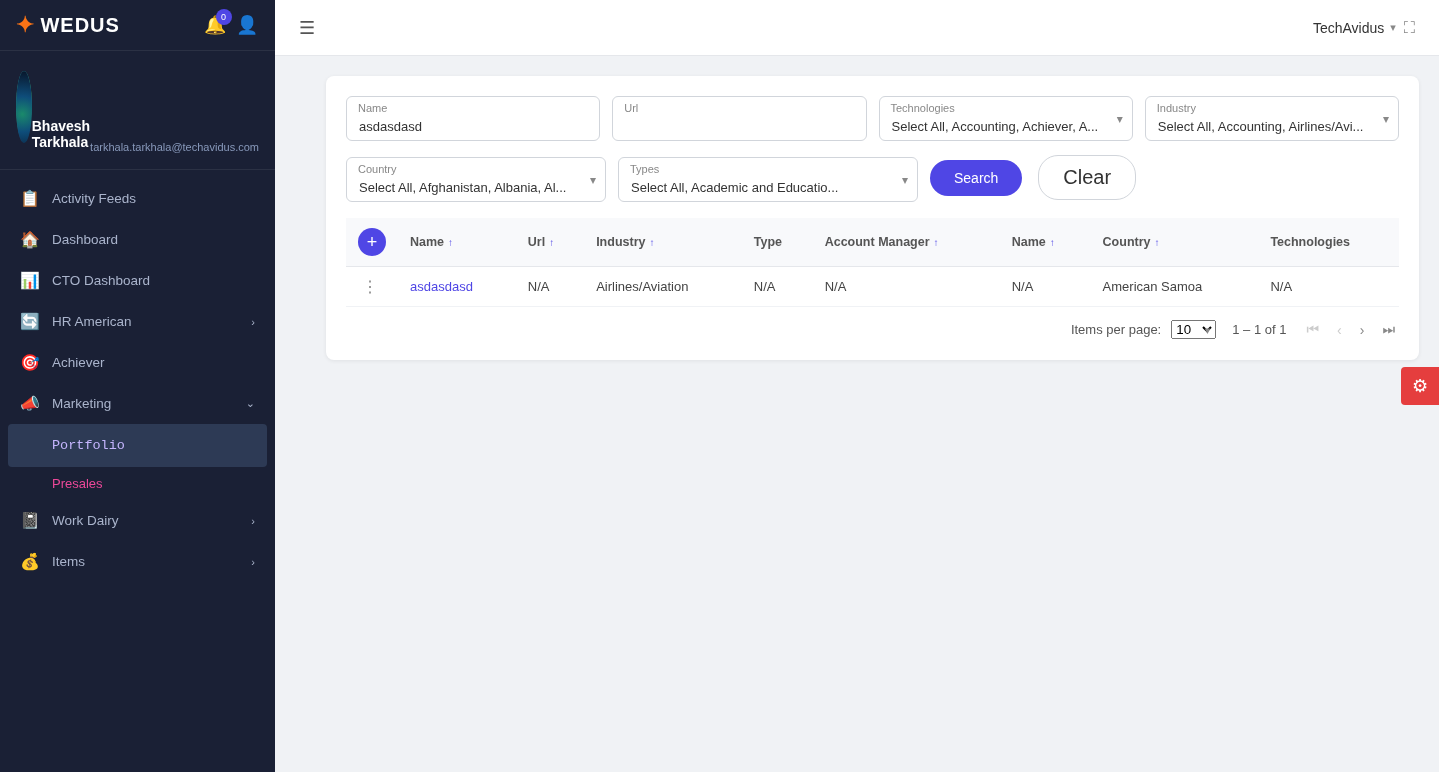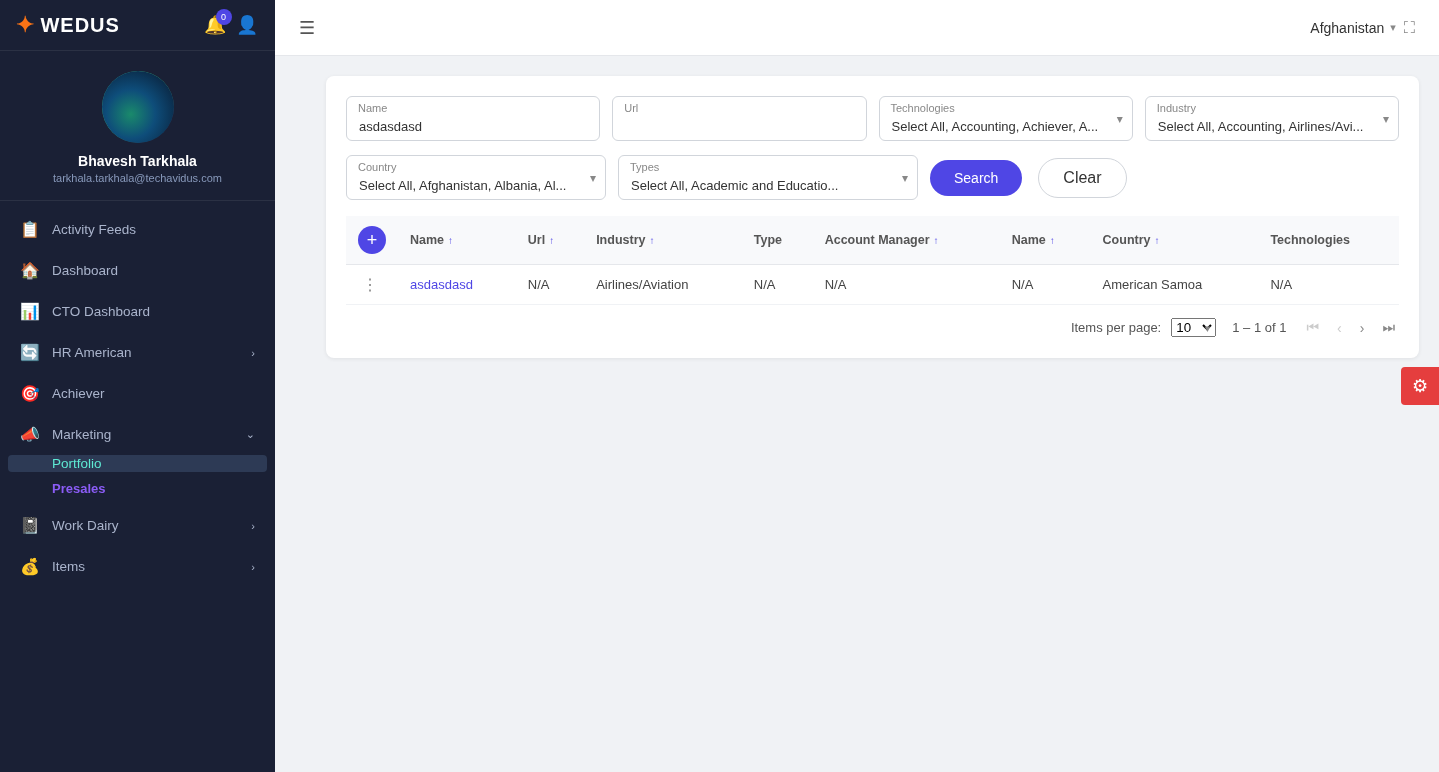--- a/index.html
+++ b/index.html
@@ -68,22 +68,22 @@
     }
     .user-icon-btn {
       background: none;
       border: none;
       color: #fff;
       cursor: pointer;
       font-size: 18px;
     }
     .sidebar-profile {
       display: flex;
-      flex-direction: column;
-      align-items: center;
+      flex-direction: row;
+      align-items: flex-end;
       padding: 20px 16px 16px;
       border-bottom: 1px solid rgba(255,255,255,0.08);
     }
     .avatar {
       width: 72px;
       height: 72px;
       border-radius: 50%;
       background: linear-gradient(135deg, #1a6b8a 0%, #2d9e7a 40%, #1e3a5f 80%, #0d2244 100%);
       display: flex;
       align-items: center;
@@ -116,31 +116,30 @@
       display: flex;
       align-items: center;
       padding: 11px 20px;
       cursor: pointer;
       color: #aab4cc;
       font-size: 13.5px;
       gap: 12px;
       position: relative;
       transition: background 0.15s;
     }
-    .nav-item.active { background: #2d3a55; color: #5eead4; border-radius: 4px; margin: 0 8px; padding: 1px 12px; }
+    .nav-item.active { background: #2d3a55; color: #c4b5fd; border-radius: 4px; margin: 0 8px; padding: 14px 12px; font-family: Liberation Mono, monospace; }
     .nav-item .nav-arrow { margin-left: auto; font-size: 11px; }
     .nav-icon { font-size: 16px; width: 20px; text-align: center; }
     .sub-item {
       display: flex;
       align-items: center;
       padding: 9px 20px 9px 52px;
       cursor: pointer;
-      color: #8b5cf6;
+      color: #ec4899;
       font-size: 13px;
-      font-weight: bold;
     }
 
     
     .main {
       flex: 1;
       display: flex;
       flex-direction: column;
       background: #f0f2f5;
       overflow: hidden;
     }
@@ -249,21 +248,21 @@
       font-size: 14px;
       cursor: pointer;
       font-weight: 500;
     }
     .btn-clear {
       background: #fff;
       color: #333;
       border: 1px solid #d1d5db;
       border-radius: 20px;
       padding: 10px 24px;
-      font-size: 16px;
+      font-size: 20px;
       cursor: pointer;
       font-weight: 500;
     }
 
     
     .table-wrapper {
       margin-top: 16px;
       overflow-x: auto;
     }
     table {
@@ -439,21 +438,21 @@
     </div>
   </nav>
 </aside>
 
 <div class="main">
 
   <div class="topbar">
     <button class="hamburger-btn">☰</button>
     <div class="topbar-right">
       <div class="workspace-selector">
-        <span>Afghanistan</span>
+        <span>TechAvidus</span>
         <span class="workspace-arrow">▾</span>
       </div>
       <button class="fullscreen-btn">⛶</button>
     </div>
   </div>
 
   <div class="content">
     <div class="search-panel">
 
       <div class="filter-row">

